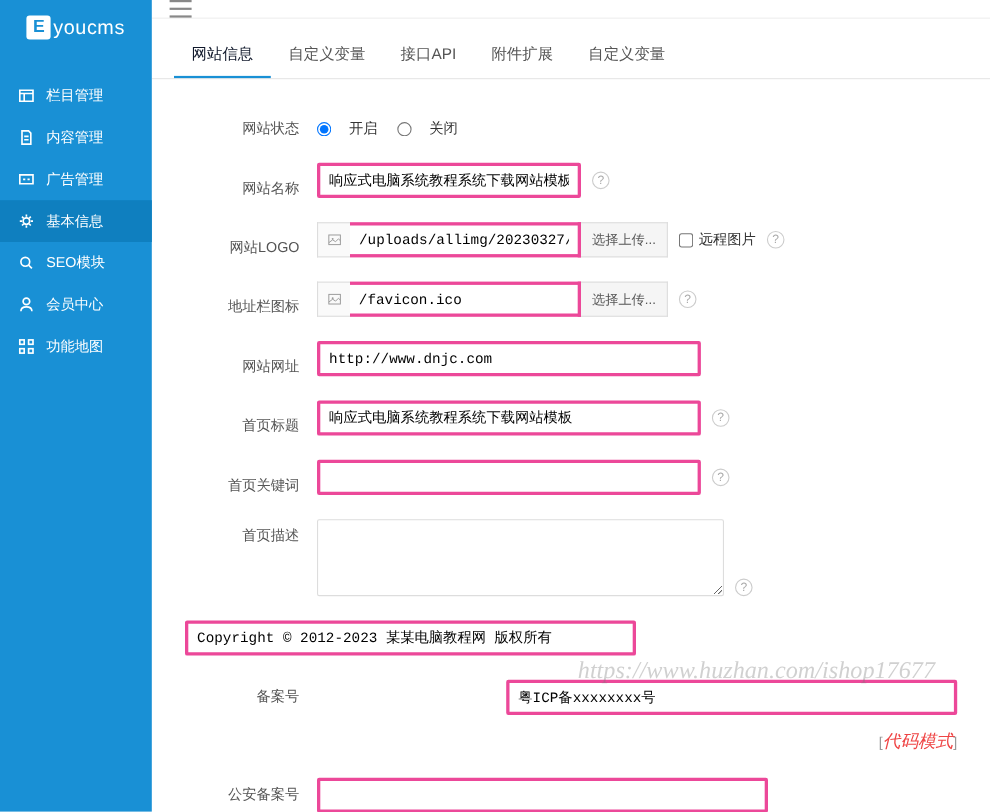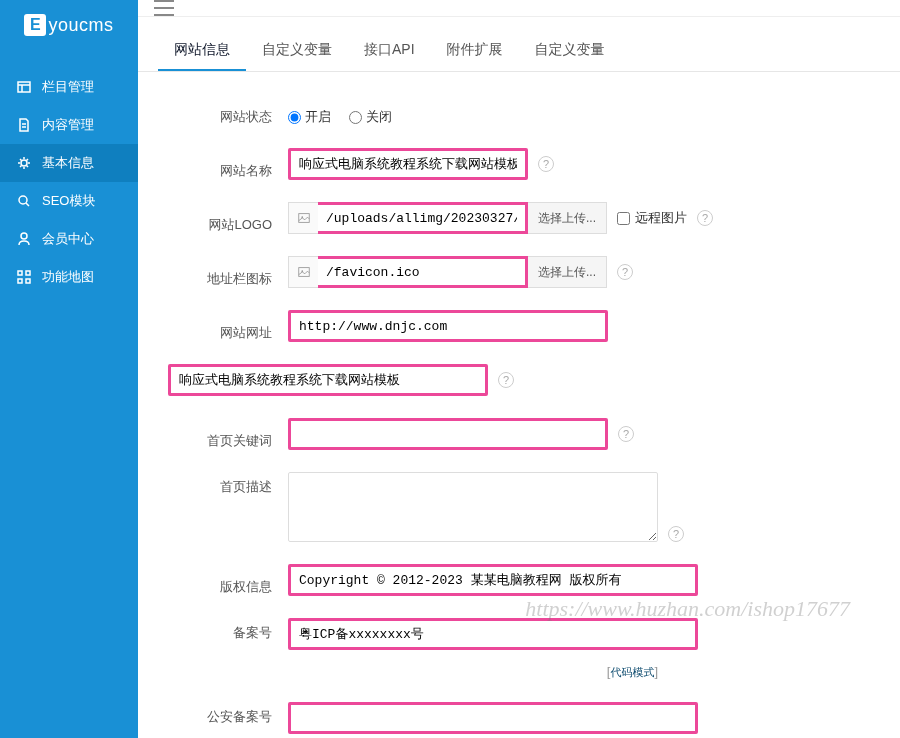--- a/index.html
+++ b/index.html
@@ -20,32 +20,32 @@
     .tab { padding: 10px 16px; cursor: pointer; color: #555; border-bottom: 2px solid transparent; font-size: 14px; }
     .tab.active { color: #0f172a; border-bottom-color: #1990d5; }
     .form { padding: 30px 30px 40px 30px; }
     .form-row { display: flex; align-items: flex-end; margin-bottom: 22px; }
     .form-row.tall { align-items: flex-start; }
     .form-label { width: 120px; text-align: right; padding-right: 16px; color: #555; padding-top: 6px; flex-shrink: 0; }
     .form-control { flex: 1; display: flex; align-items: center; gap: 10px; flex-wrap: wrap; max-width: 640px; }
     .form-control input[type=text] { height: 32px; border: 3px solid #ec4899; padding: 0 8px; font-size: 13px; border-radius: 2px; font-family: Liberation Mono, monospace; }
     .form-control textarea { border: 1px solid #ddd; padding: 6px 8px; font-size: 13px; border-radius: 2px; resize: vertical; }
     .input-md { width: 240px; }
-    .input-lg { width: 320px; }
+    .input-lg { width: 349px; }
     .input-full { width: 410px; }
     .ta-full { width: 370px; height: 70px; }
     .input-group { display: flex; }
     .input-group .prefix { width: 30px; height: 32px; border: 1px solid #ddd; border-right: none; display: flex; align-items: center; justify-content: center; background: #fafafa; color: #999; }
     .input-group input { border-left: none !important; border-radius: 0 !important; }
     .input-group .suffix-btn { height: 32px; border: 1px solid #ddd; border-left: none; background: #f5f5f5; padding: 0 10px; font-size: 12px; color: #555; cursor: pointer; }
     .radio-group { display: flex; gap: 18px; align-items: center; }
-    .radio-group label { display: flex; align-items: center; gap: 4px; cursor: pointer; }
+    .radio-group label { display: flex; align-items: center; gap: 16px; cursor: pointer; }
     .help-icon { width: 16px; height: 16px; border: 1px solid #ccc; border-radius: 50%; display: inline-flex; align-items: center; justify-content: center; color: #aaa; font-size: 11px; cursor: pointer; }
     .checkbox-group { display: flex; align-items: center; gap: 5px; }
-    .code-link { color: #0c4a6e; font-size: 11px; cursor: pointer; }
+    .code-link { color: #ef4444; font-size: 16px; cursor: pointer; font-style: italic; }
     .bracket { color: #999; }
     .link-below { text-align: right; margin-top: 4px; }
     .watermark { position: fixed; right: 50px; bottom: 116px; color: rgba(120,120,120,0.35); font-size: 22px; font-family: Georgia, serif; font-style: italic; pointer-events: none; }
     .svg-ico { stroke: #fff; fill: none; stroke-width: 1.5; }
   </style>
 </head>
 <body>
 
 <div class="app">
   <aside class="sidebar">
@@ -62,20 +62,28 @@
           </span>
         <span>栏目管理</span>
       </li>
       <li>
         <span class="icon">
             <svg width="16" height="16" viewBox="0 0 16 16">
               <path class="svg-ico" d="M4 2 L10 2 L12 4 L12 14 L4 14 Z M6 7 L10 7 M6 10 L10 10"></path>
             </svg>
           </span>
         <span>内容管理</span>
+      </li>
+      <li>
+        <span class="icon">
+            <svg width="16" height="16" viewBox="0 0 16 16">
+              <path class="svg-ico" d="M2 4 L14 4 L14 12 L2 12 Z M5 8 L7 8 M9 8 L11 8"></path>
+            </svg>
+          </span>
+        <span>广告管理</span>
       </li>
       <li class="active">
         <span class="icon">
             <svg width="16" height="16" viewBox="0 0 16 16">
               <circle class="svg-ico" cx="8" cy="8" r="3"></circle>
               <path class="svg-ico" d="M8 2 L8 4 M8 12 L8 14 M2 8 L4 8 M12 8 L14 8 M4 4 L5.5 5.5 M10.5 10.5 L12 12 M12 4 L10.5 5.5 M5.5 10.5 L4 12"></path>
             </svg>
           </span>
         <span>基本信息</span>
       </li>
@@ -195,20 +203,21 @@
       </div>
 
       <div class="form-row">
         <div class="form-label">网站网址</div>
         <div class="form-control">
           <input type="text" class="input-lg" value="http://www.dnjc.com" style="">
         </div>
       </div>
 
       <div class="form-row">
+        <div class="form-label">首页标题</div>
         <div class="form-control">
           <input type="text" class="input-lg" value="响应式电脑系统教程系统下载网站模板" style="">
           <span class="help-icon">?</span>
         </div>
       </div>
 
       <div class="form-row">
         <div class="form-label">首页关键词</div>
         <div class="form-control">
           <input type="text" class="input-lg" value="" style="">
@@ -218,29 +227,28 @@
 
       <div class="form-row tall">
         <div class="form-label">首页描述</div>
         <div class="form-control" style="align-items:flex-start">
           <textarea class="ta-full" style=""></textarea>
           <span class="help-icon" style="align-self:flex-end">?</span>
         </div>
       </div>
 
       <div class="form-row">
-        <div class="form-label">版权信息</div>
         <div class="form-control">
           <input type="text" class="input-full" value="Copyright © 2012-2023 某某电脑教程网 版权所有" style="">
         </div>
       </div>
 
       <div class="form-row tall">
         <div class="form-label">备案号</div>
-        <div class="form-control" style="flex-direction:row; align-items:flex-end">
+        <div class="form-control" style="flex-direction:column; align-items:flex-end">
           <input type="text" class="input-full" value="粤ICP备xxxxxxxx号" style="">
           <div class="link-below" style="width:370px">
             <span class="bracket">[</span><span class="code-link">代码模式</span><span class="bracket">]</span>
           </div>
         </div>
       </div>
 
       <div class="form-row tall">
         <div class="form-label">公安备案号</div>
         <div class="form-control" style="flex-direction:column; align-items:flex-start">

